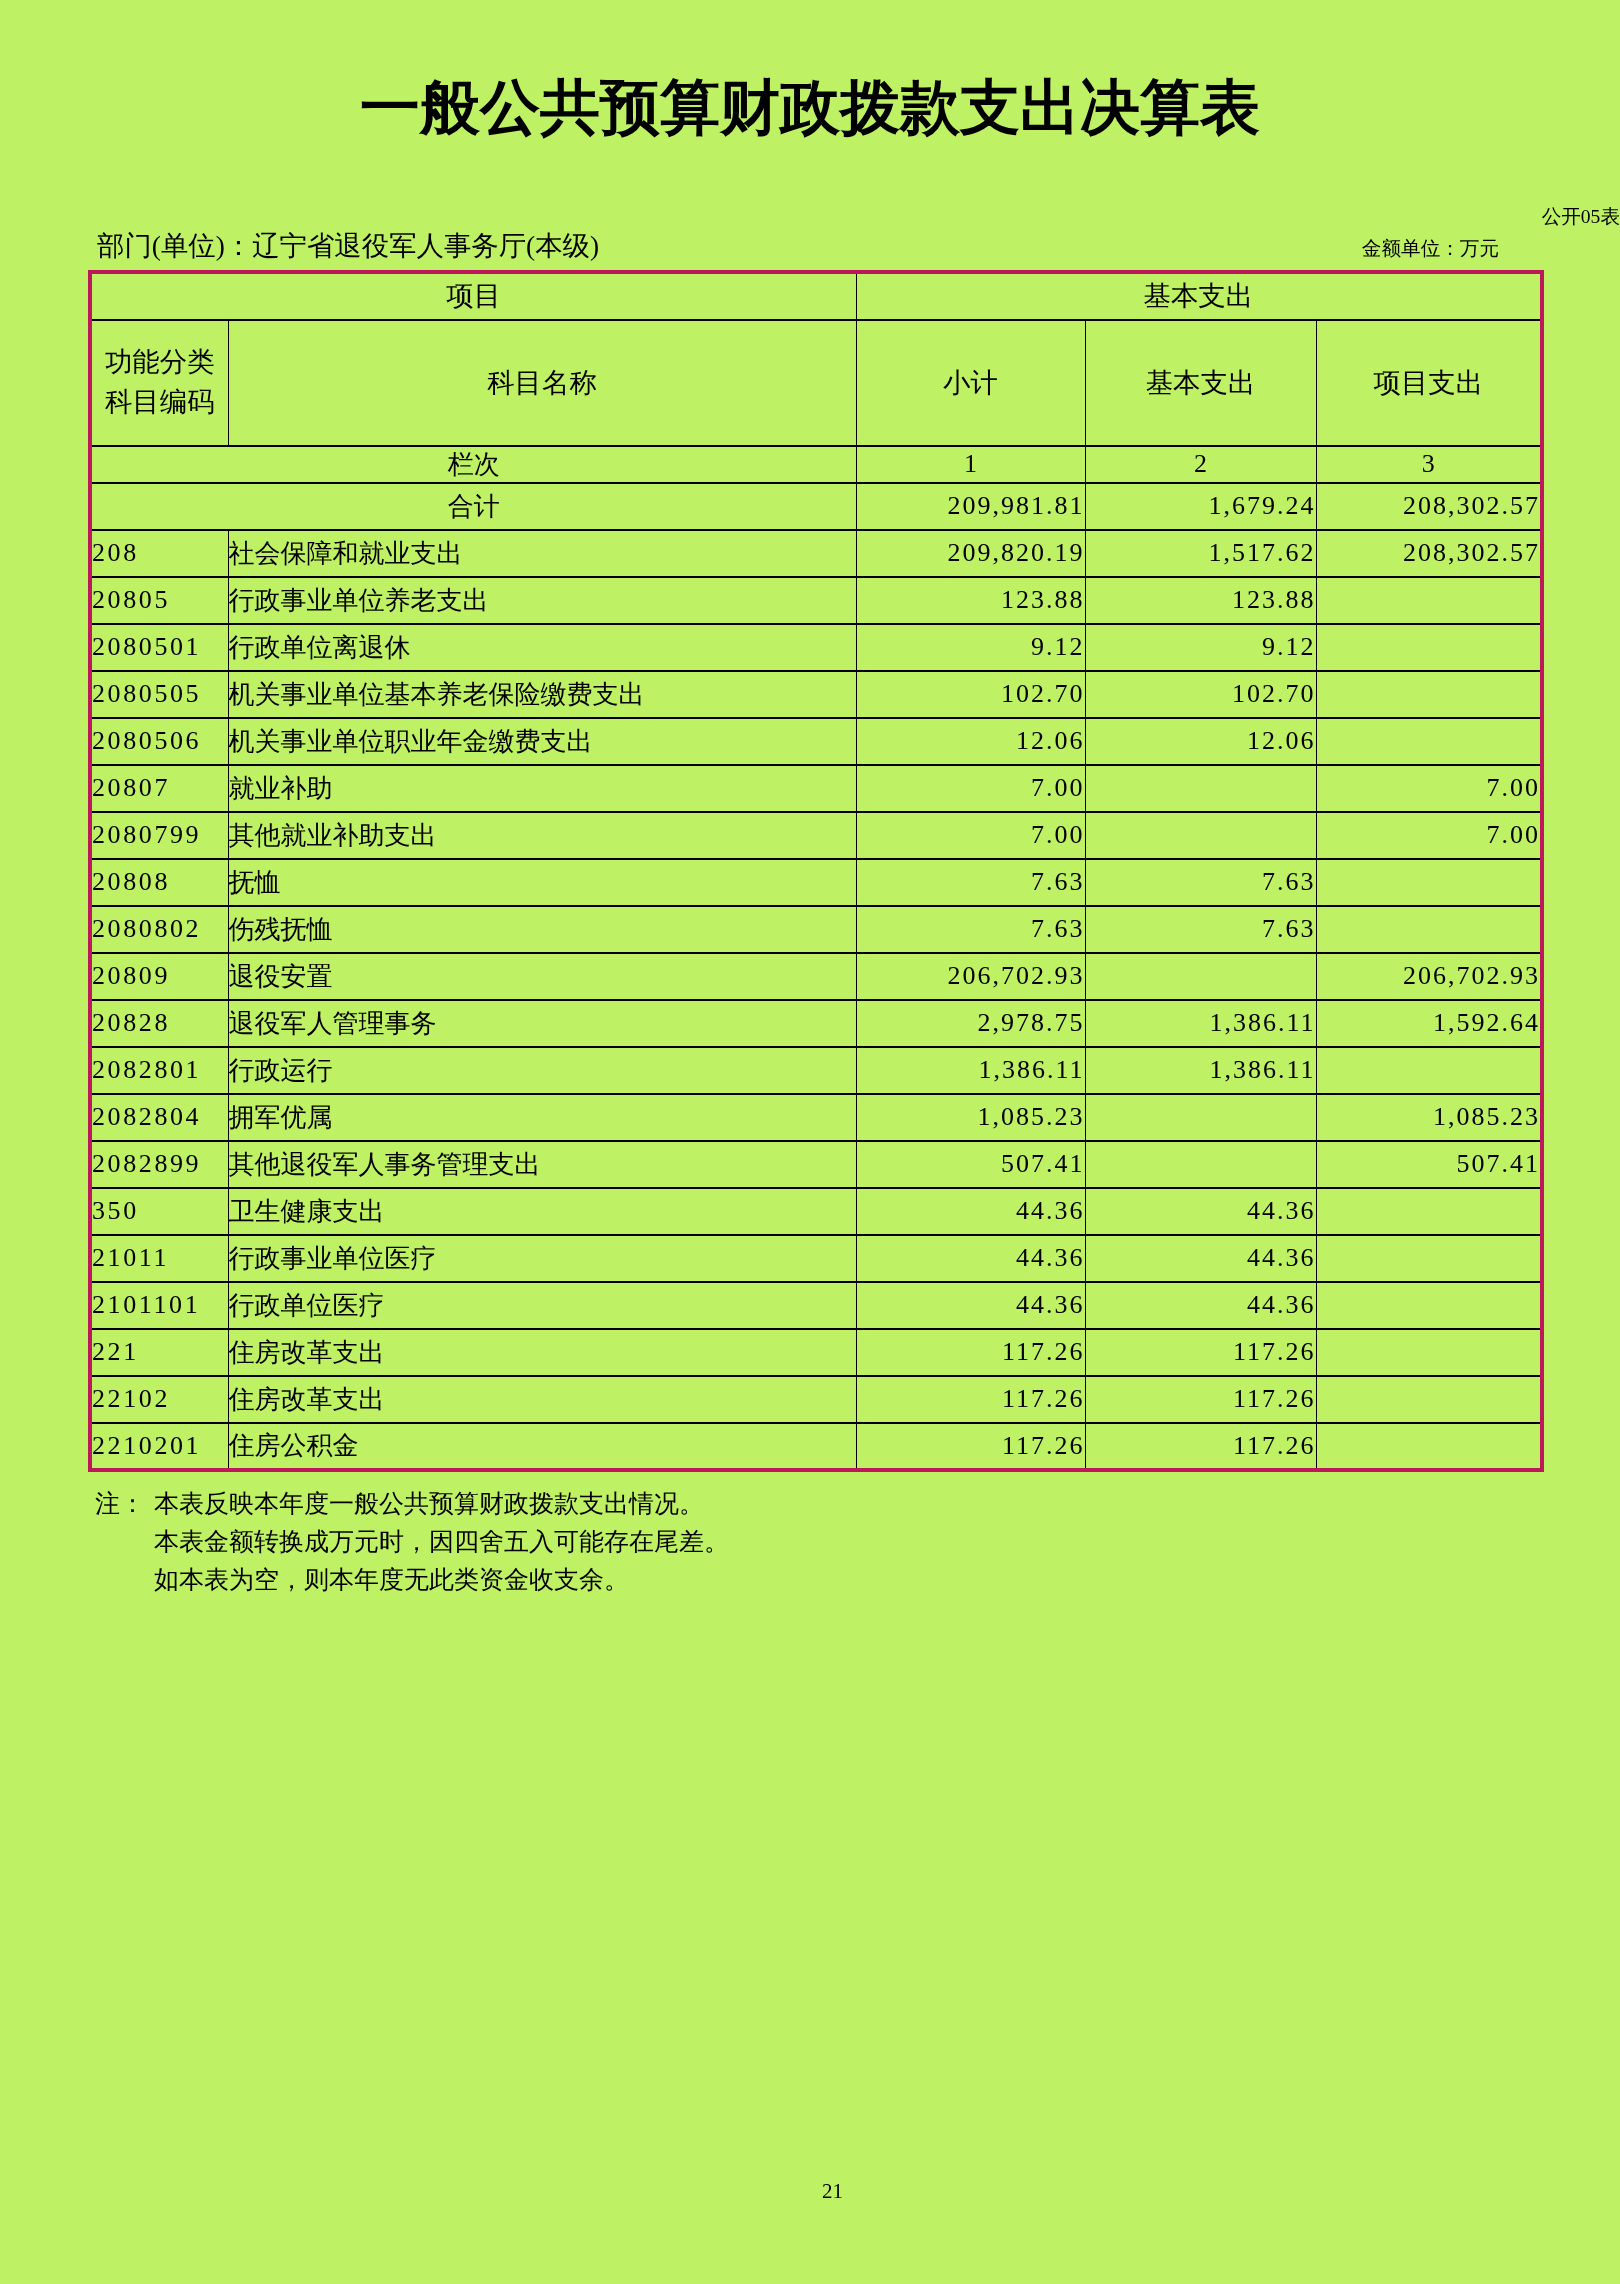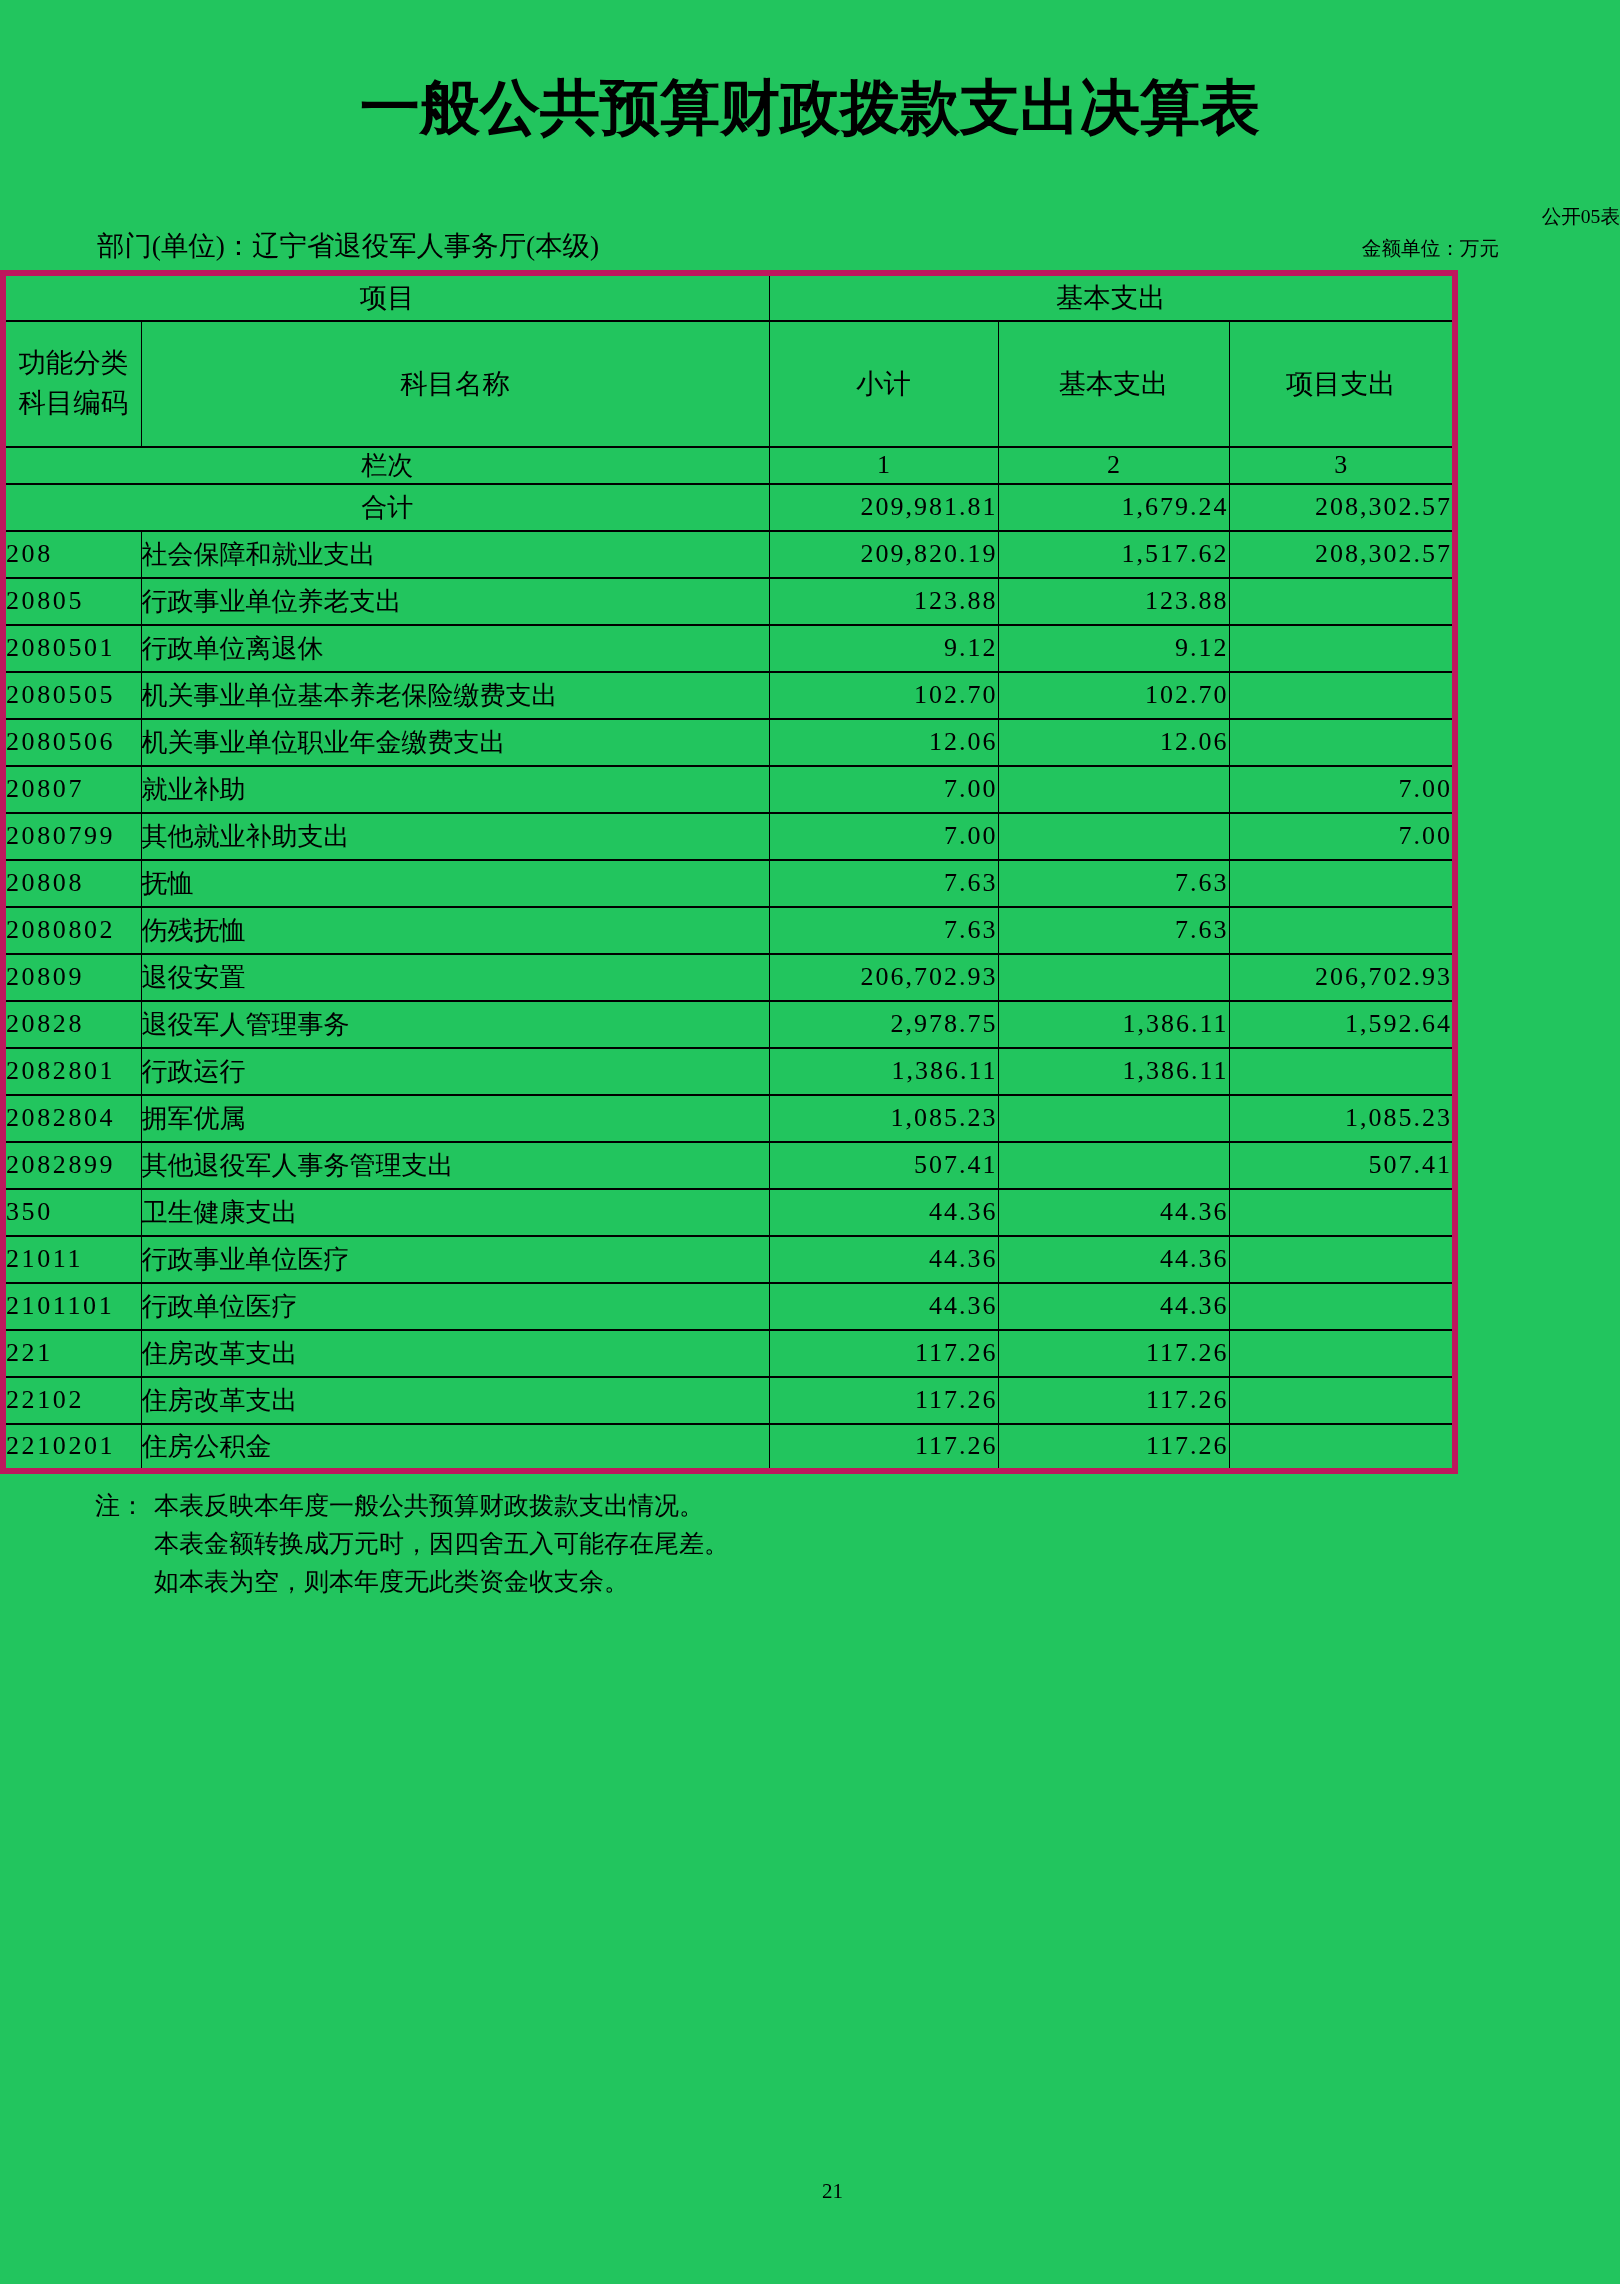--- a/index.html
+++ b/index.html
@@ -1,45 +1,45 @@
 <!DOCTYPE html>
 <html style="font-size:10.5px"><head>
 <meta charset="utf-8">
 <style>
   html,body{margin:0;padding:0;background:#ffffff;}
   body{
     width:1620px;height:2284px;
     font-family:"Liberation Serif","DejaVu Serif",serif;
     color:#000;
   }
-  .page{position:relative;width:1620px;height:2284px;background:#22c55e;overflow:hidden;}
+  .page{position:relative;width:1620px;height:2284px;background:#bef264;overflow:hidden;}
 
   .title{
     margin:0;padding-top:78px;
     text-align:center;
     font-size:60px;font-weight:700;line-height:1.0;
   }
   .form-code{
     margin-top:69px;
     text-align:right;
     font-size:19.6px;line-height:1.0;
   }
   .meta-line{
     display:flex;justify-content:space-between;align-items:flex-end;
     margin-top:5.2px;
     padding-left:97px;padding-right:121px;
   }
   .dept{font-size:27.4px;line-height:1.05;}
   .unit{font-size:19.6px;line-height:1.2;}
 
   table.report{
-    margin-top:9.1px;
+    margin-left:88px;margin-top:9.1px;
     width:1453px;
     border-collapse:collapse;table-layout:fixed;
-    border:6px solid #be185d;
+    border:4px solid #be185d;
   }
   table.report th,table.report td{
     border:1.3px solid #000;
     border-top-width:2px;border-bottom-width:2px;
     vertical-align:middle;
     font-weight:normal;
     font-size:26px;
     padding:0;
     overflow:hidden;
   }

